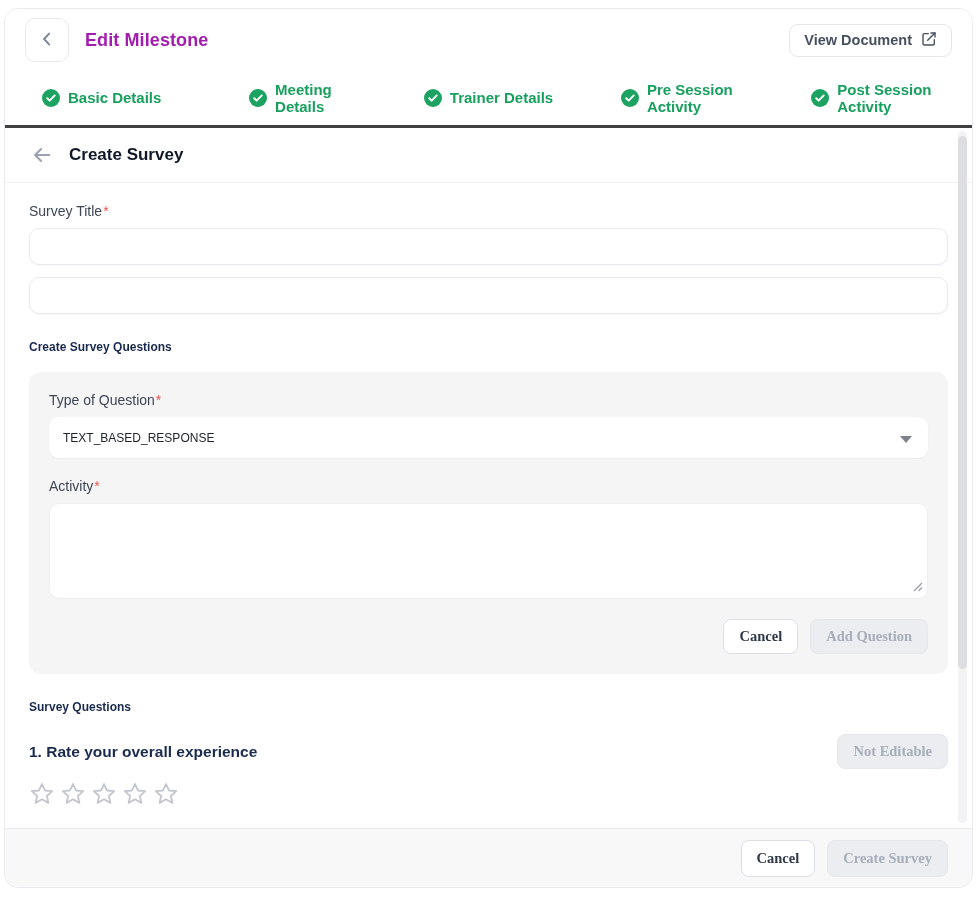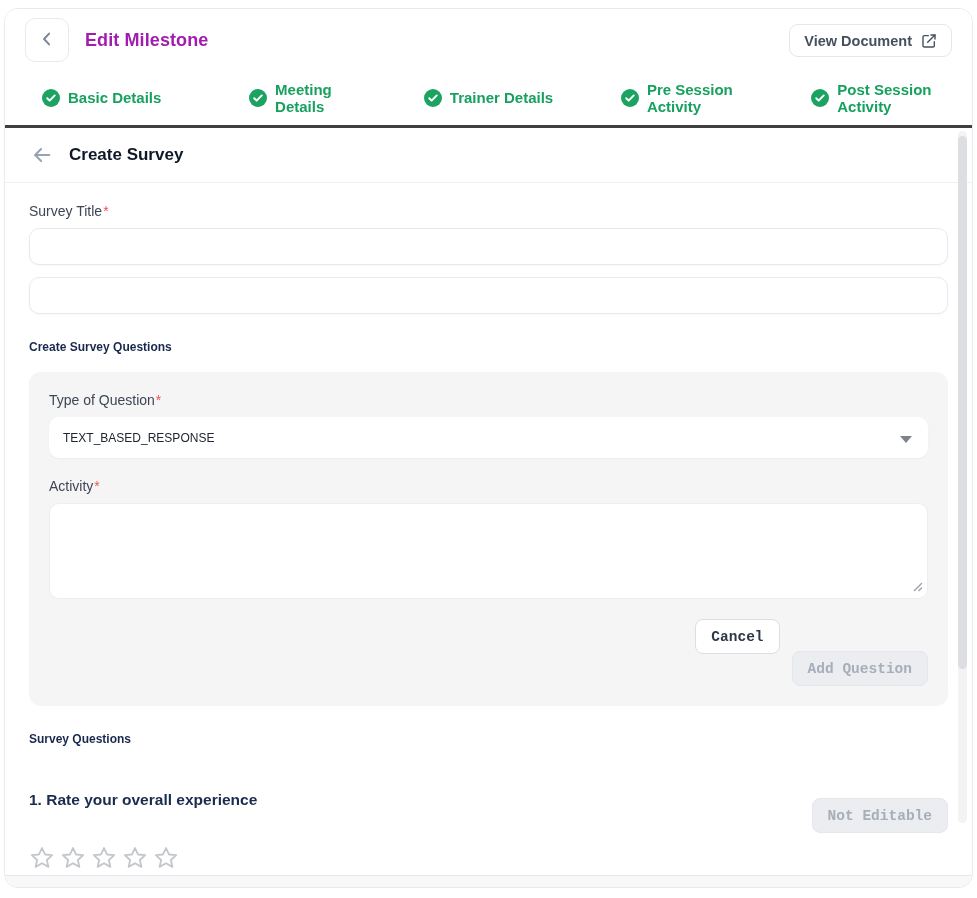--- a/index.html
+++ b/index.html
@@ -6,21 +6,21 @@
   html,body { width:977px; height:898px; background:#ffffff; font-family:"Liberation Sans","DejaVu Sans",sans-serif; }
   .card {
     position:absolute; left:4px; top:8px; width:969px; height:880px;
     background:#fff; border:1px solid #e8eaee; border-radius:14px;
     display:flex; flex-direction:column; overflow:hidden;
   }
   
   .hdr { height:62px; display:flex; align-items:center; padding:0 20px; background:#fff; flex:0 0 auto; }
   .back-btn { width:44px; height:44px; border:1px solid #e7e9ee; border-radius:10px; background:#fff; display:flex; align-items:center; justify-content:center; cursor:pointer; }
   .hdr-title { margin-left:16px; font-size:18px; font-weight:700; color:#a21caf; letter-spacing:.1px; }
-  .view-doc { margin-left:auto; display:flex; align-items:flex-start; gap:9px; background:#fff; border:1px solid #e3e6ec; border-radius:9px; height:33px; padding:8px 14px; font-size:14.5px; font-weight:600; color:#46505e; cursor:pointer; }
+  .view-doc { margin-left:auto; display:flex; align-items:center; gap:9px; background:#fff; border:1px solid #e3e6ec; border-radius:9px; height:33px; padding:0 14px; font-size:14.5px; font-weight:600; color:#46505e; cursor:pointer; }
   
   .tabs { display:grid; grid-template-columns:repeat(5,1fr); border-bottom:3px solid #404040; flex:0 0 auto; height:57px; }
   .tab { position:relative; display:flex; align-items:center; justify-content:center; gap:8px; cursor:pointer; color:#17a05e; }
   .tab-label { font-size:15px; font-weight:600; line-height:1.15; }
   .tab:nth-child(2) .tab-label { max-width:66px; }
   .tab:nth-child(4) .tab-label { max-width:96px; }
   .tab:nth-child(5) .tab-label { max-width:102px; }
   .tab.active { color:#6438d6; }
   .tab.active::after { content:""; position:absolute; left:0; right:0; bottom:-1px; height:4px; background:#5b2ed2; }
   .chk { flex:0 0 auto; display:flex; }
@@ -35,23 +35,23 @@
   .gap12 { height:12px; } .gap20 { height:20px; } .gap26 { height:26px; }
   .sect-h { font-size:12px; font-weight:700; color:#19294e; }
   
   .builder { margin-top:18px; background:#f5f5f6; border-radius:12px; padding:20px; }
   .select-box { position:relative; height:41px; background:#fff; border-radius:10px; display:flex; align-items:center; padding:0 14px; font-size:12px; color:#20262f; cursor:pointer; box-shadow:0 1px 2px rgba(16,24,40,.04); }
   .caret { position:absolute; right:16px; top:50%; margin-top:-2px; width:0; height:0; border-left:6px solid transparent; border-right:6px solid transparent; border-top:7px solid #7d838c; }
   .q-area { position:relative; }
   .q-textarea { width:100%; height:96px; border:1px solid #eceef1; border-radius:10px; background:#fff; resize:none; outline:none; padding:10px 12px; font-size:15px; font-family:inherit; color:#1f2533; }
   .resize-grip { position:absolute; right:5px; bottom:7px; pointer-events:none; }
   .btn-row { display:flex; justify-content:flex-end; gap:12px; margin-top:16px; }
-  .btn { border-radius:8px; font-size:14.5px; font-weight:600; padding:0 15px; height:35px; cursor:pointer; font-family:Liberation Mono, monospace; }
+  .btn { border-radius:8px; font-size:14.5px; font-weight:600; padding:0 15px; height:35px; cursor:pointer; font-family:Liberation Serif, serif; }
   .btn-light { background:#fff; border:1px solid #dbdfe5; color:#2f3847; }
-  .btn-disabled { background:#ebedf0; border:1px solid #e4e7eb; color:#a7aeba; cursor:default;margin-top:32px; }
+  .btn-disabled { background:#ebedf0; border:1px solid #e4e7eb; color:#a7aeba; cursor:default; }
   
   .q-item-row { display:flex; align-items:center; justify-content:space-between; margin-top:20px; }
   .q-item-text { font-size:15.5px; font-weight:700; color:#1a2b4e; }
   .stars { display:flex; gap:5px; margin-top:12px; color:#c3c7cd; }
   
   .ftr { flex:0 0 auto; height:59px; background:#f8f8f9; border-top:1px solid #e7e9ee; display:flex; align-items:center; justify-content:flex-end; gap:12px; padding:0 24px; border-radius:0 0 13px 13px; }
   .btn-lg { height:37px; }
   
   .sbar { position:absolute; right:5px; top:122px; bottom:64px; width:9px; background:#f3f3f4; border-radius:6px; z-index:5; }
   .sbar-thumb { position:absolute; top:5px; left:0; width:100%; height:77%; background:#dddee1; border-radius:6px; cursor:grab; }

